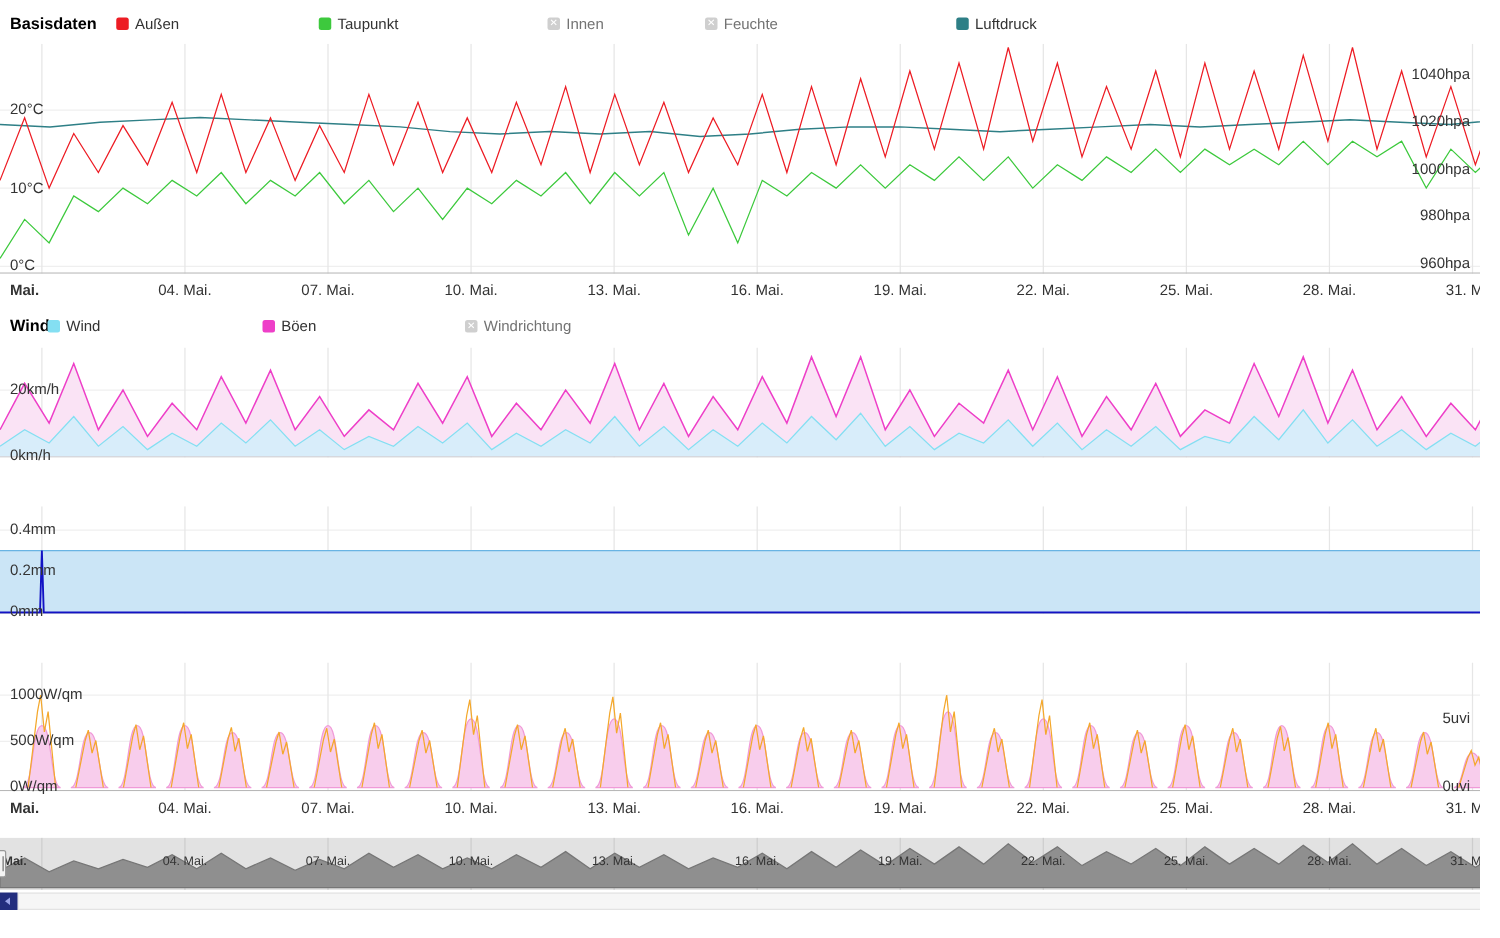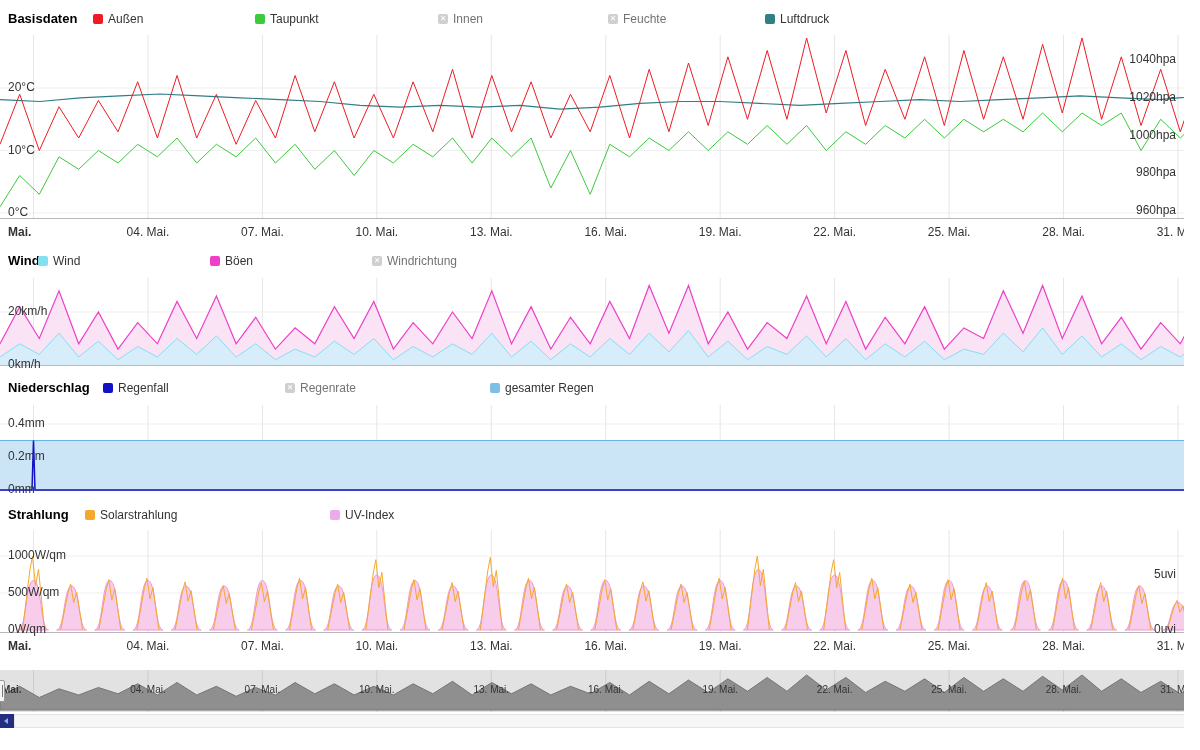--- a/index.html
+++ b/index.html
@@ -44,21 +44,21 @@
       <span>Außen</span>
     </span>
     <span class="legend-item" style="left:255px">
       <i class="swatch" style="background: rgb(61, 201, 61);"></i>
       <span>Taupunkt</span>
     </span>
     <span class="legend-item disabled" style="left:438px">
       <i class="swatch" style="background: rgb(207, 207, 207);"></i>
       <span>Innen</span>
     </span>
-    <span class="legend-item disabled" style="left:608px">
+    <span class="legend-item disabled" style="left:564px">
       <i class="swatch" style="background: rgb(207, 207, 207);"></i>
       <span>Feuchte</span>
     </span>
     <span class="legend-item" style="left:765px">
       <i class="swatch" style="background: rgb(46, 127, 134);"></i>
       <span>Luftdruck</span>
     </span>
   </div>
 
   <svg class="chart" style="top:35px" width="1200" height="184" viewBox="0 0 1200 184">
@@ -124,35 +124,20 @@
       <line x1="949.0999999999999" x2="949.0999999999999" y1="0" y2="88" stroke="#e6e6e6"></line>
       <line x1="1063.55" x2="1063.55" y1="0" y2="88" stroke="#e6e6e6"></line>
       <line x1="1178" x2="1178" y1="0" y2="88" stroke="#e6e6e6"></line>
       <line x1="0" x2="1200" y1="87.5" y2="87.5" stroke="#b8b8b8"></line>
       <polygon points="0,87 0.0,65.8 19.7,28.7 39.3,60.5 59.0,12.8 78.7,65.8 98.4,34.0 118.0,71.1 137.7,44.6 157.4,65.8 177.0,23.4 196.7,60.5 216.4,18.1 236.1,65.8 255.7,39.3 275.4,71.1 295.1,49.9 314.8,65.8 334.4,28.7 354.1,60.5 373.8,23.4 393.4,71.1 413.1,44.6 432.8,65.8 452.5,34.0 472.1,60.5 491.8,12.8 511.5,65.8 531.1,28.7 550.8,71.1 570.5,39.3 590.2,65.8 609.8,23.4 629.5,60.5 649.2,7.5 668.9,55.2 688.5,7.5 708.2,65.8 727.9,34.0 747.5,71.1 767.2,44.6 786.9,60.5 806.6,18.1 826.2,65.8 845.9,23.4 865.6,71.1 885.2,39.3 904.9,65.8 924.6,28.7 944.3,71.1 963.9,49.9 983.6,60.5 1003.3,12.8 1023.0,55.2 1042.6,7.5 1062.3,60.5 1082.0,18.1 1101.6,65.8 1121.3,39.3 1141.0,71.1 1160.7,44.6 1180.3,65.8 1200.0,28.7 1200,87" fill="#fae3f5"></polygon>
       <polygon points="0,87 0.0,79.0 19.7,65.8 39.3,76.4 59.0,55.2 78.7,79.0 98.4,63.2 118.0,81.7 137.7,68.5 157.4,79.0 177.0,60.5 196.7,76.4 216.4,57.9 236.1,79.0 255.7,65.8 275.4,81.7 295.1,71.1 314.8,79.0 334.4,63.2 354.1,76.4 373.8,60.5 393.4,81.7 413.1,68.5 432.8,79.0 452.5,65.8 472.1,76.4 491.8,55.2 511.5,79.0 531.1,63.2 550.8,81.7 570.5,65.8 590.2,79.0 609.8,60.5 629.5,76.4 649.2,55.2 668.9,73.8 688.5,52.6 708.2,79.0 727.9,63.2 747.5,81.7 767.2,68.5 786.9,76.4 806.6,57.9 826.2,79.0 845.9,60.5 865.6,81.7 885.2,65.8 904.9,79.0 924.6,63.2 944.3,81.7 963.9,71.1 983.6,76.4 1003.3,55.2 1023.0,73.8 1042.6,49.9 1062.3,76.4 1082.0,57.9 1101.6,79.0 1121.3,65.8 1141.0,81.7 1160.7,68.5 1180.3,79.0 1200.0,63.2 1200,87" fill="#d8edfa"></polygon>
       <polyline points="0.0,79.0 19.7,65.8 39.3,76.4 59.0,55.2 78.7,79.0 98.4,63.2 118.0,81.7 137.7,68.5 157.4,79.0 177.0,60.5 196.7,76.4 216.4,57.9 236.1,79.0 255.7,65.8 275.4,81.7 295.1,71.1 314.8,79.0 334.4,63.2 354.1,76.4 373.8,60.5 393.4,81.7 413.1,68.5 432.8,79.0 452.5,65.8 472.1,76.4 491.8,55.2 511.5,79.0 531.1,63.2 550.8,81.7 570.5,65.8 590.2,79.0 609.8,60.5 629.5,76.4 649.2,55.2 668.9,73.8 688.5,52.6 708.2,79.0 727.9,63.2 747.5,81.7 767.2,68.5 786.9,76.4 806.6,57.9 826.2,79.0 845.9,60.5 865.6,81.7 885.2,65.8 904.9,79.0 924.6,63.2 944.3,81.7 963.9,71.1 983.6,76.4 1003.3,55.2 1023.0,73.8 1042.6,49.9 1062.3,76.4 1082.0,57.9 1101.6,79.0 1121.3,65.8 1141.0,81.7 1160.7,68.5 1180.3,79.0 1200.0,63.2" fill="none" stroke="#84dff2" stroke-width="1"></polyline>
       <polyline points="0.0,65.8 19.7,28.7 39.3,60.5 59.0,12.8 78.7,65.8 98.4,34.0 118.0,71.1 137.7,44.6 157.4,65.8 177.0,23.4 196.7,60.5 216.4,18.1 236.1,65.8 255.7,39.3 275.4,71.1 295.1,49.9 314.8,65.8 334.4,28.7 354.1,60.5 373.8,23.4 393.4,71.1 413.1,44.6 432.8,65.8 452.5,34.0 472.1,60.5 491.8,12.8 511.5,65.8 531.1,28.7 550.8,71.1 570.5,39.3 590.2,65.8 609.8,23.4 629.5,60.5 649.2,7.5 668.9,55.2 688.5,7.5 708.2,65.8 727.9,34.0 747.5,71.1 767.2,44.6 786.9,60.5 806.6,18.1 826.2,65.8 845.9,23.4 865.6,71.1 885.2,39.3 904.9,65.8 924.6,28.7 944.3,71.1 963.9,49.9 983.6,60.5 1003.3,12.8 1023.0,55.2 1042.6,7.5 1062.3,60.5 1082.0,18.1 1101.6,65.8 1121.3,39.3 1141.0,71.1 1160.7,44.6 1180.3,65.8 1200.0,28.7" fill="none" stroke="#ee3fc8" stroke-width="1.2"></polyline>
     </svg>
 
-  <div class="panel-header" style="top:379px">
-    <span class="panel-title">Niederschlag</span>
-    <span class="legend-item" style="left:103px">
-      <i class="swatch" style="background: rgb(18, 18, 196);"></i>
-      <span>Regenfall</span>
-    </span>
-    <span class="legend-item disabled" style="left:285px">
-      <i class="swatch" style="background: rgb(207, 207, 207);"></i>
-      <span>Regenrate</span>
-    </span>
-    <span class="legend-item" style="left:490px">
-      <i class="swatch" style="background: rgb(124, 192, 234);"></i>
-      <span>gesamter Regen</span>
-    </span>
-  </div>
 
   <svg class="chart" style="top:405px" width="1200" height="86" viewBox="0 0 1200 86">
       <line x1="0" x2="1200" y1="19" y2="19" stroke="#efefef"></line>
       <line x1="0" x2="1200" y1="52" y2="52" stroke="#efefef"></line>
       <line x1="33.5" x2="33.5" y1="0" y2="86" stroke="#e6e6e6"></line>
       <line x1="147.95" x2="147.95" y1="0" y2="86" stroke="#e6e6e6"></line>
       <line x1="262.4" x2="262.4" y1="0" y2="86" stroke="#e6e6e6"></line>
       <line x1="376.84999999999997" x2="376.84999999999997" y1="0" y2="86" stroke="#e6e6e6"></line>
       <line x1="491.29999999999995" x2="491.29999999999995" y1="0" y2="86" stroke="#e6e6e6"></line>
       <line x1="605.75" x2="605.75" y1="0" y2="86" stroke="#e6e6e6"></line>
@@ -160,31 +145,20 @@
       <line x1="834.65" x2="834.65" y1="0" y2="86" stroke="#e6e6e6"></line>
       <line x1="949.0999999999999" x2="949.0999999999999" y1="0" y2="86" stroke="#e6e6e6"></line>
       <line x1="1063.55" x2="1063.55" y1="0" y2="86" stroke="#e6e6e6"></line>
       <line x1="1178" x2="1178" y1="0" y2="86" stroke="#e6e6e6"></line>
       <line x1="0" x2="1200" y1="85.5" y2="85.5" stroke="#b8b8b8"></line>
       <polygon points="0,85 0,35.5 1200,35.5 1200,85" fill="#cbe5f6"></polygon>
       <line x1="0" x2="1200" y1="35.5" y2="35.5" stroke="#69b4e3"></line>
       <polyline points="0,85 32,85 33.5,35.5 35,85 1200,85" fill="none" stroke="#1212c4" stroke-width="1.5"></polyline>
     </svg>
 
-  <div class="panel-header" style="top:506px">
-    <span class="panel-title">Strahlung</span>
-    <span class="legend-item" style="left:85px">
-      <i class="swatch" style="background: rgb(244, 168, 44);"></i>
-      <span>Solarstrahlung</span>
-    </span>
-    <span class="legend-item" style="left:330px">
-      <i class="swatch" style="background: rgb(239, 170, 239);"></i>
-      <span>UV-Index</span>
-    </span>
-  </div>
 
   <svg class="chart" style="top:530px" width="1200" height="103" viewBox="0 0 1200 103">
       <line x1="0" x2="1200" y1="26" y2="26" stroke="#efefef"></line>
       <line x1="0" x2="1200" y1="63" y2="63" stroke="#efefef"></line>
       <line x1="33.5" x2="33.5" y1="0" y2="103" stroke="#e6e6e6"></line>
       <line x1="147.95" x2="147.95" y1="0" y2="103" stroke="#e6e6e6"></line>
       <line x1="262.4" x2="262.4" y1="0" y2="103" stroke="#e6e6e6"></line>
       <line x1="376.84999999999997" x2="376.84999999999997" y1="0" y2="103" stroke="#e6e6e6"></line>
       <line x1="491.29999999999995" x2="491.29999999999995" y1="0" y2="103" stroke="#e6e6e6"></line>
       <line x1="605.75" x2="605.75" y1="0" y2="103" stroke="#e6e6e6"></line>

